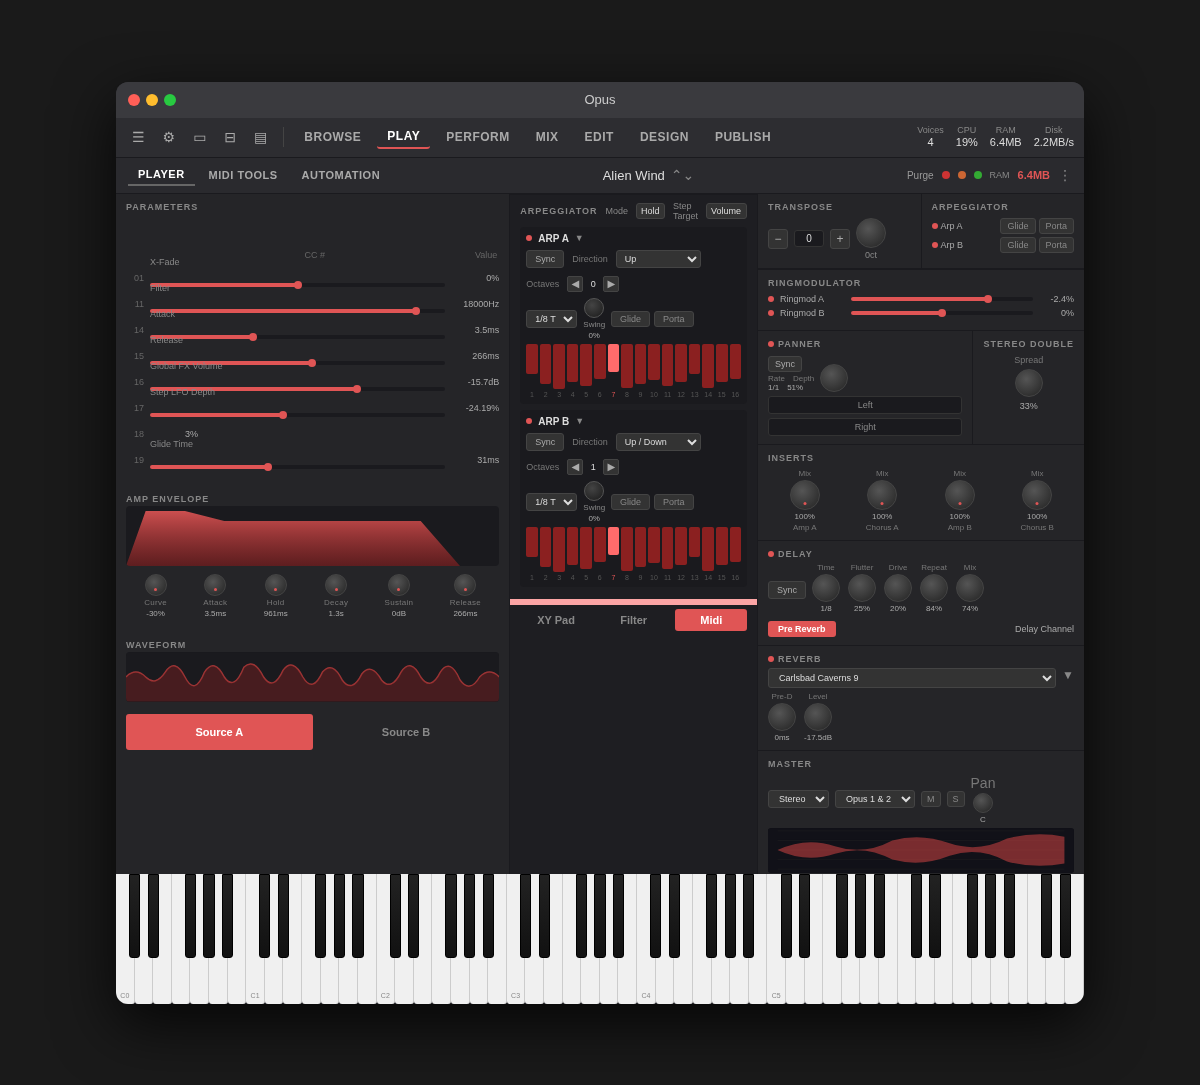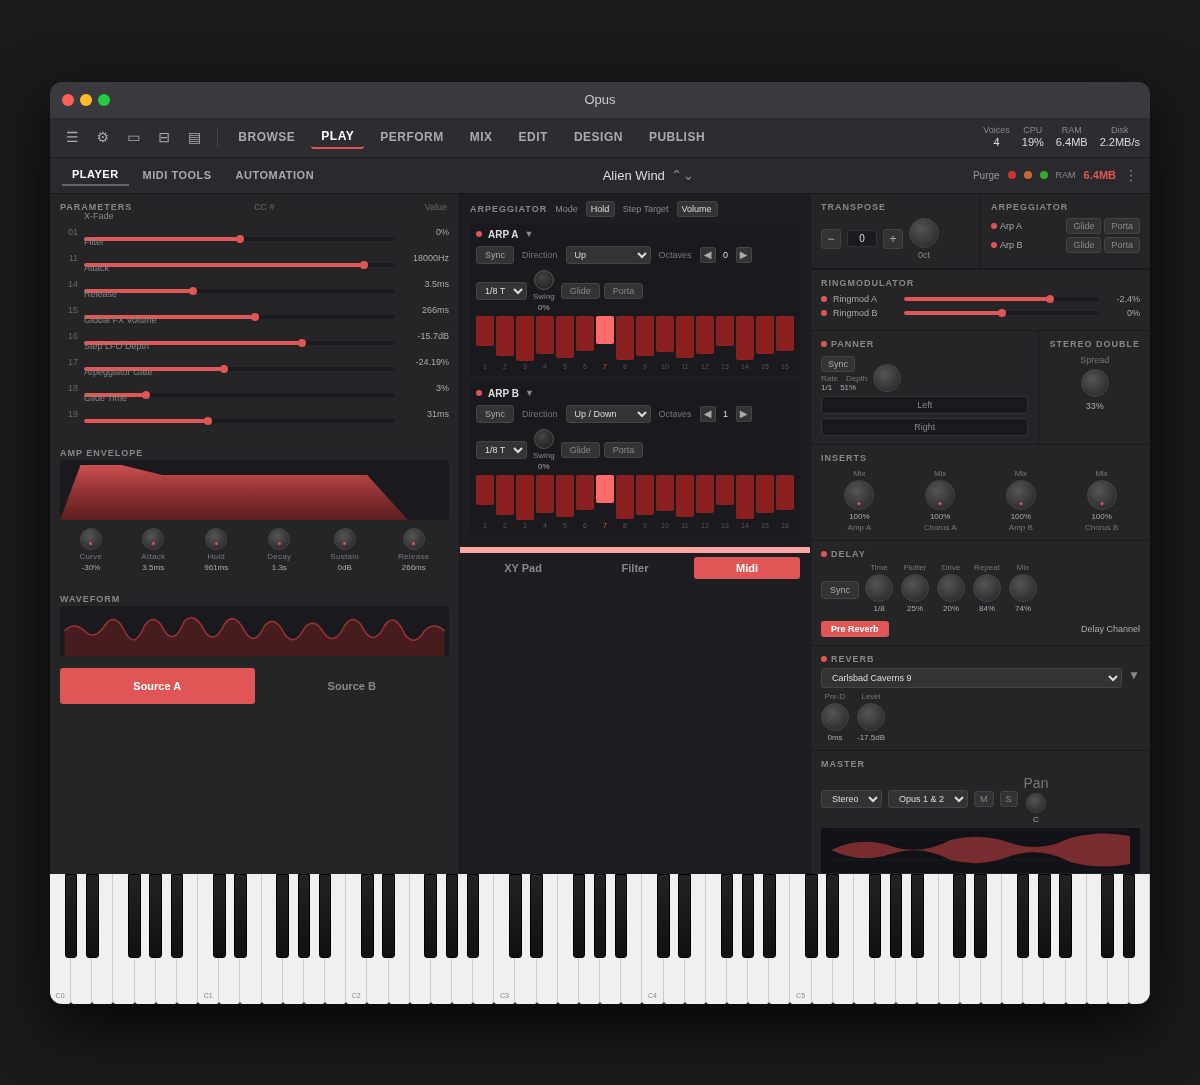--- a/index.html
+++ b/index.html
@@ -5,21 +5,21 @@
     * { box-sizing: border-box; margin: 0; padding: 0; }
     body {
       background: #1a1a1a;
       display: flex;
       justify-content: center;
       align-items: center;
       min-height: 100vh;
       font-family: -apple-system, BlinkMacSystemFont, 'Helvetica Neue', Arial, sans-serif;
     }
     .window {
-      width: 1100px;
+      width: 968px;
       background: #2a2a2e;
       border-radius: 12px;
       overflow: hidden;
       box-shadow: 0 20px 60px rgba(0,0,0,0.8);
     }
     .title-bar {
       background: #3a3a3e;
       height: 36px;
       display: flex;
       align-items: center;
@@ -162,20 +162,21 @@
       margin-bottom: 4px;
       text-transform: uppercase;
     }
     .params-header {
       display: flex;
       justify-content: flex-end;
       color: #666;
       font-size: 9px;
       margin-bottom: 2px;
       padding: 0 2px;
+      margin-top: 48px;
     }
     .param-row {
       display: flex;
       align-items: center;
       height: 24px;
       gap: 6px;
       margin-bottom: 2px;
     }
     .param-num {
       color: #666;
@@ -1010,27 +1011,20 @@
         <span class="param-name">Step LFO Depth</span>
         <div class="param-slider-container">
           <div class="param-track" style="width:45%;"></div>
           <div class="param-thumb" style="left:45%;"></div>
         </div>
       </div>
       <span class="param-value">-24.19%</span>
     </div>
             <div class="param-row">
       <span class="param-num">18</span>
-      <div style="flex:1;position:relative;padding-top:14px;">
-        <span class="param-name">Arpeggiator Gate</span>
-        <div class="param-slider-container">
-          <div class="param-track" style="width:20%;"></div>
-          <div class="param-thumb" style="left:20%;"></div>
-        </div>
-      </div>
       <span class="param-value">3%</span>
     </div>
             <div class="param-row">
       <span class="param-num">19</span>
       <div style="flex:1;position:relative;padding-top:14px;">
         <span class="param-name">Glide Time</span>
         <div class="param-slider-container">
           <div class="param-track" style="width:40%;"></div>
           <div class="param-thumb" style="left:40%;"></div>
         </div>

